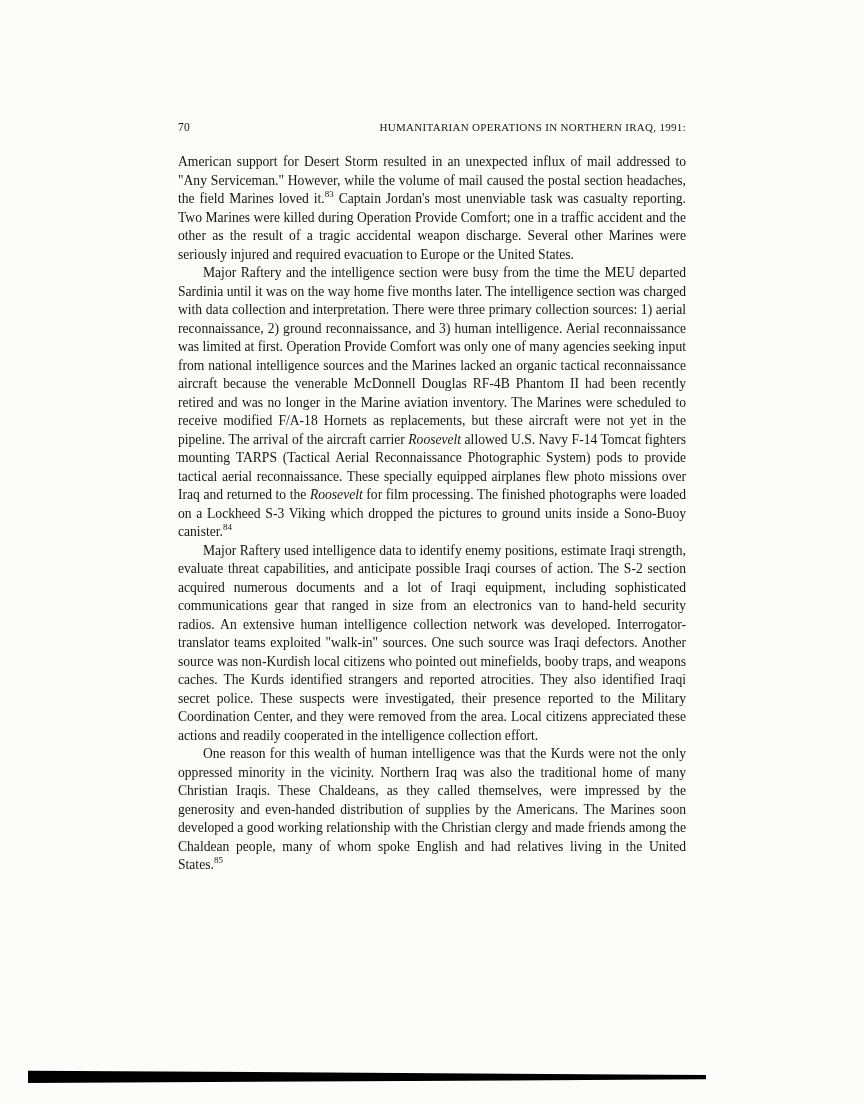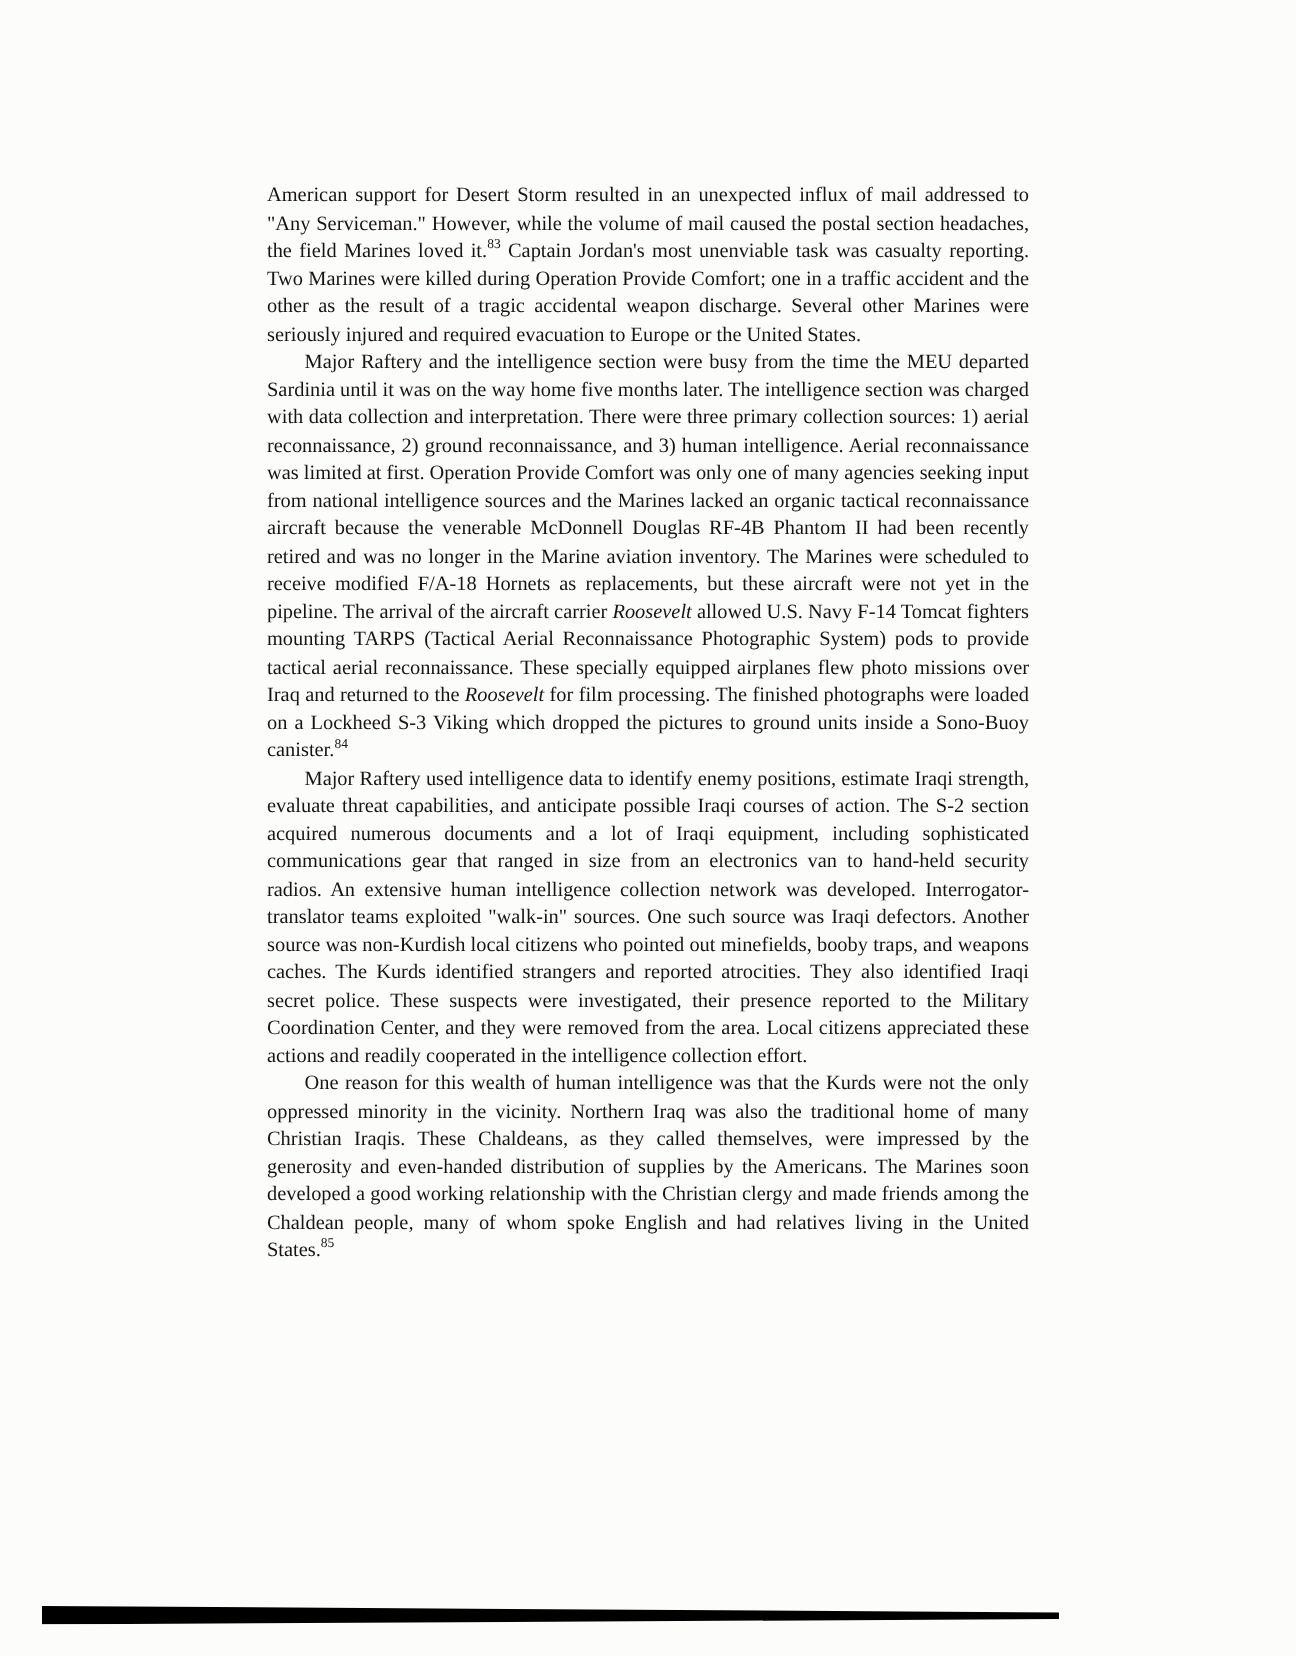--- a/index.html
+++ b/index.html
@@ -60,20 +60,24 @@
     height: 13px;
     background: #000;
     clip-path: polygon(0% 5%, 100% 38%, 100% 72%, 0% 100%);
   }
 </style>
 </head>
 <body>
 
 <div class="page">
   <div class="content">
+    <div class="page-header">
+      <span class="page-number">70</span>
+      <span class="running-title">HUMANITARIAN OPERATIONS IN NORTHERN IRAQ, 1991:</span>
+    </div>
     <div class="body-text">
         <p class=""><span>American support for Desert Storm resulted in an unexpected influx of mail addressed to "Any Serviceman." However, while the volume of mail caused the postal section headaches, the field Marines loved it.</span><sup>83</sup><span> Captain Jordan's most unenviable task was casualty reporting. Two Marines were killed during Operation Provide Comfort; one in a traffic accident and the other as the result of a tragic accidental weapon discharge. Several other Marines were seriously injured and required evacuation to Europe or the United States.</span></p>
         <p class="indent"><span>Major Raftery and the intelligence section were busy from the time the MEU departed Sardinia until it was on the way home five months later. The intelligence section was charged with data collection and interpretation. There were three primary collection sources: 1) aerial reconnaissance, 2) ground reconnaissance, and 3) human intelligence. Aerial reconnaissance was limited at first. Operation Provide Comfort was only one of many agencies seeking input from national intelligence sources and the Marines lacked an organic tactical reconnaissance aircraft because the venerable McDonnell Douglas RF-4B Phantom II had been recently retired and was no longer in the Marine aviation inventory. The Marines were scheduled to receive modified F/A-18 Hornets as replacements, but these aircraft were not yet in the pipeline. The arrival of the aircraft carrier </span><i>Roosevelt</i><span> allowed U.S. Navy F-14 Tomcat fighters mounting TARPS (Tactical Aerial Reconnaissance Photographic System) pods to provide tactical aerial reconnaissance. These specially equipped airplanes flew photo missions over Iraq and returned to the </span><i>Roosevelt</i><span> for film processing. The finished photographs were loaded on a Lockheed S-3 Viking which dropped the pictures to ground units inside a Sono-Buoy canister.</span><sup>84</sup></p>
         <p class="indent"><span>Major Raftery used intelligence data to identify enemy positions, estimate Iraqi strength, evaluate threat capabilities, and anticipate possible Iraqi courses of action. The S-2 section acquired numerous documents and a lot of Iraqi equipment, including sophisticated communications gear that ranged in size from an electronics van to hand-held security radios. An extensive human intelligence collection network was developed. Interrogator-translator teams exploited "walk-in" sources. One such source was Iraqi defectors. Another source was non-Kurdish local citizens who pointed out minefields, booby traps, and weapons caches. The Kurds identified strangers and reported atrocities. They also identified Iraqi secret police. These suspects were investigated, their presence reported to the Military Coordination Center, and they were removed from the area. Local citizens appreciated these actions and readily cooperated in the intelligence collection effort.</span></p>
         <p class="indent"><span>One reason for this wealth of human intelligence was that the Kurds were not the only oppressed minority in the vicinity. Northern Iraq was also the traditional home of many Christian Iraqis. These Chaldeans, as they called themselves, were impressed by the generosity and even-handed distribution of supplies by the Americans. The Marines soon developed a good working relationship with the Christian clergy and made friends among the Chaldean people, many of whom spoke English and had relatives living in the United States.</span><sup>85</sup></p>
       </div>
   </div>
   <div class="scan-bar"></div>
 </div>
 

